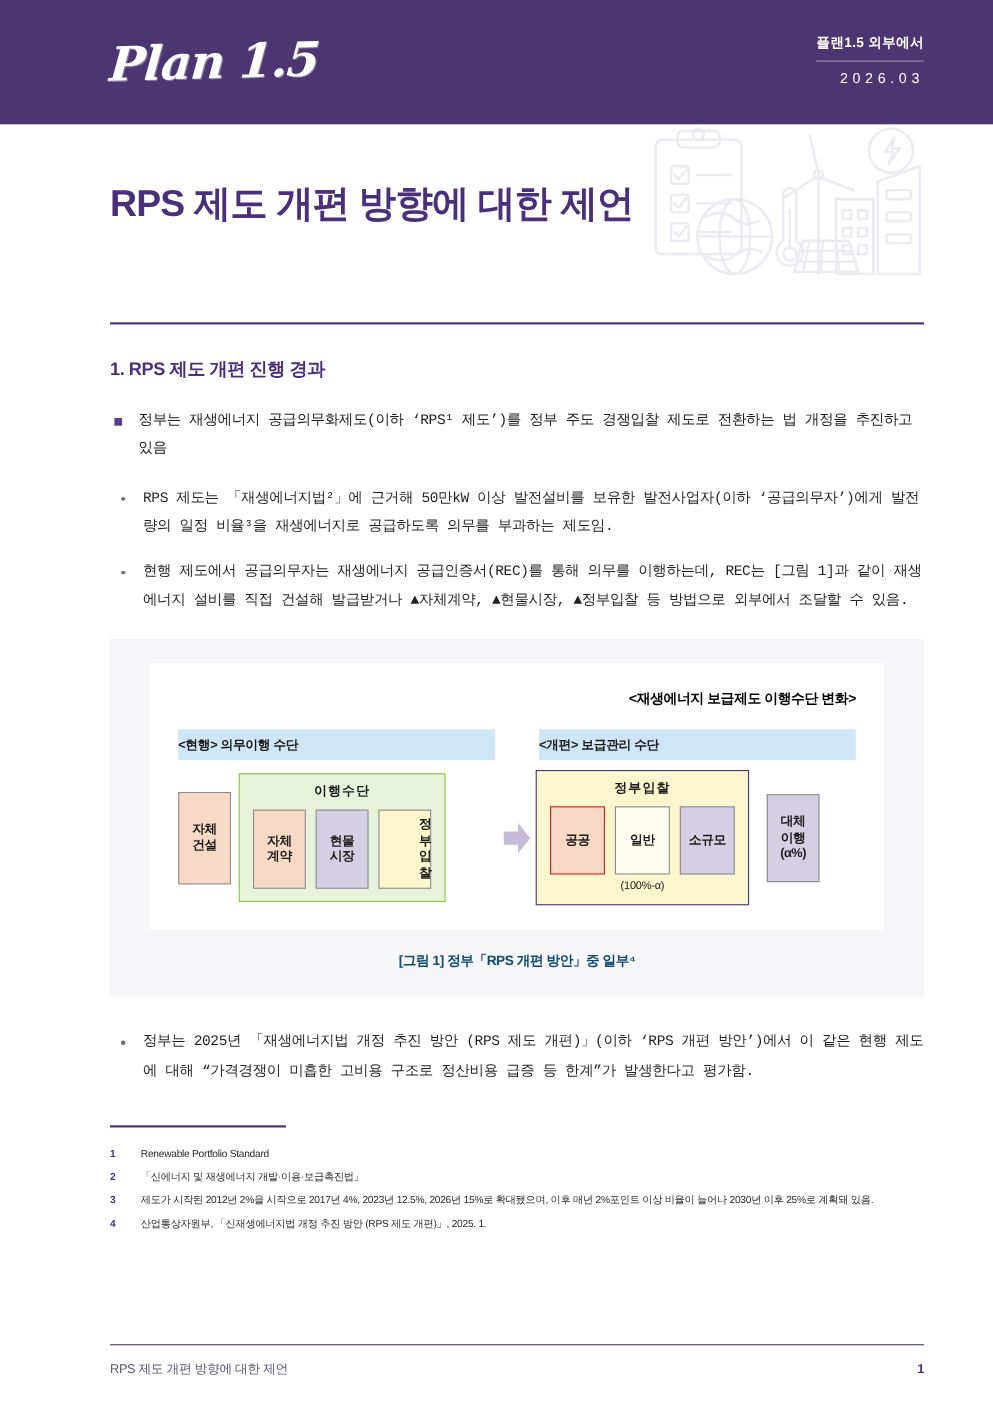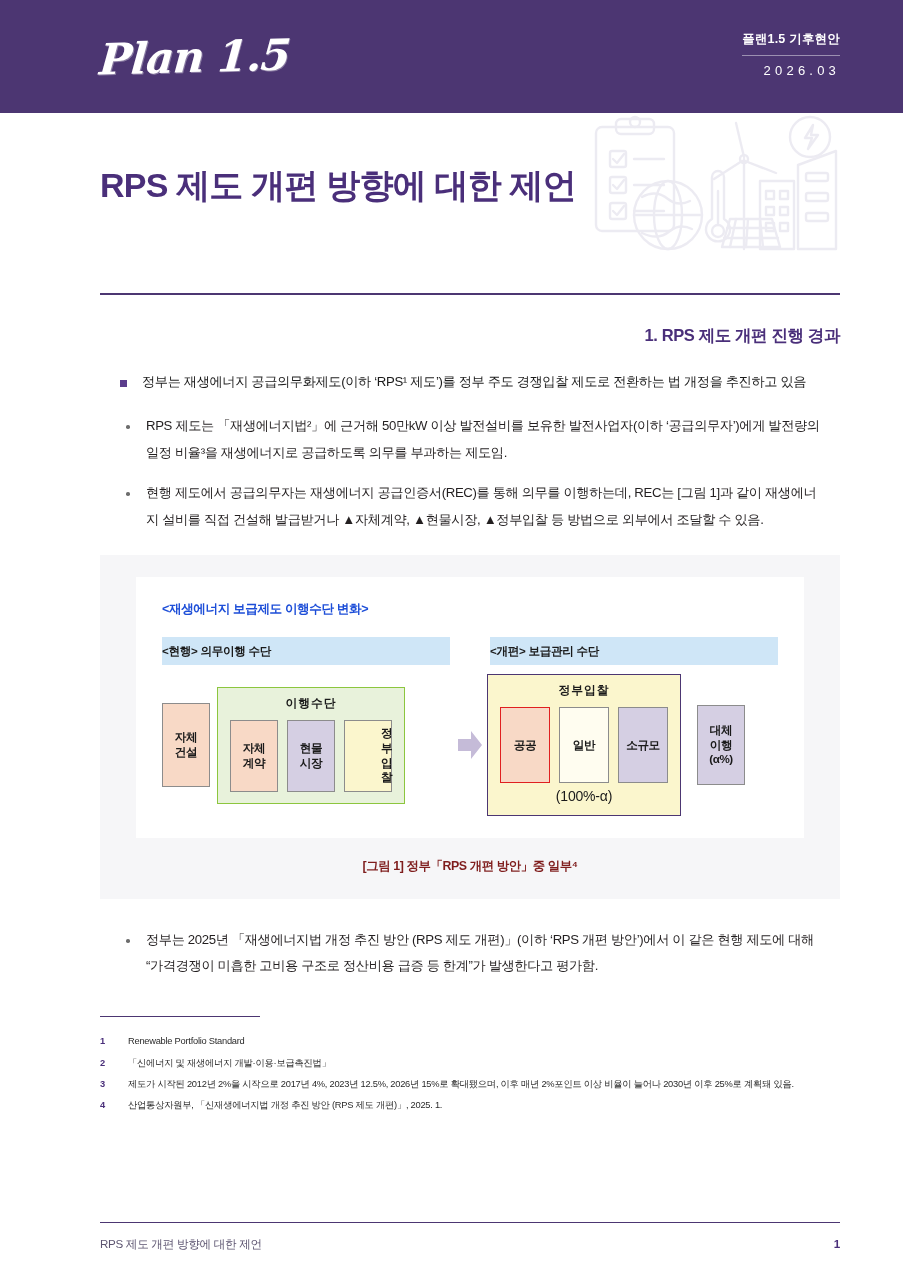--- a/index.html
+++ b/index.html
@@ -109,27 +109,27 @@
   .content {
     margin: 0 63px 0 100px;
     padding-top: 30px;
   }
   .section-heading {
     font-size: 16.5px;
     font-weight: bold;
     color: #4a2f7a;
     letter-spacing: -0.4px;
     margin: 0 0 22px 0;
-    text-align: right;
   }
 
   ul.bullets {
     list-style: none;
-    margin: 16px;
+    margin: 0;
     padding: 0;
+    font-family: Liberation Mono, monospace;
   }
   li.bullet {
     position: relative;
     font-size: 13.2px;
     line-height: 2.0;
     letter-spacing: -0.35px;
     color: #231f20;
     margin-bottom: 14px;
   }
   li.bullet.lead {
@@ -167,24 +167,24 @@
     background: #f6f6f8;
     padding: 22px 36px 24px 36px;
     box-sizing: border-box;
   }
   .figure-inner {
     background: #ffffff;
     padding: 24px 26px 22px 26px;
     box-sizing: border-box;
   }
   .fig-title {
-    text-align: left;
+    text-align: right;
     font-size: 12.6px;
     font-weight: bold;
-    color: #1d4ed8;
+    color: #000000;
     letter-spacing: -0.4px;
     margin-bottom: 19px;
   }
   .fig-headers {
     display: flex;
     gap: 40px;
     margin-bottom: 9px;
   }
   .fig-head {
     flex: 1;
@@ -224,21 +224,21 @@
     border: 1px solid #8c8c8c;
   }
   .cell.peach  { background: #f8d9c6; }
   .cell.lav    { background: #d5cfe3; }
   .cell.yellow { background: #fbf6cd; padding-left: 37px; }
   .cell.white  { background: #fffdf0; }
   .cell.red-border { border: 1.6px solid #e02020; }
 
   .cell-tall { width: 48px; height: 84px; }
   .cell-in   { width: 48px; height: 72px; }
-  .cell-r    { width: 50px; height: 76px; }
+  .cell-r    { width: 50px; height: 62px; }
   .cell-alt  { width: 48px; height: 80px; }
 
   .group {
     box-sizing: border-box;
     padding: 8px 12px 11px 12px;
     display: flex;
     flex-direction: column;
     align-items: center;
   }
   .group-title {
@@ -255,39 +255,39 @@
   }
   .group.green {
     background: #e8f2db;
     border: 1.6px solid #8cc63e;
   }
   .group.purple {
     background: #fbf6cd;
     border: 1.6px solid #4c3672;
   }
   .group-note {
-    font-size: 14px;
+    font-size: 10px;
     color: #1a1a1a;
     margin-top: 5px;
     letter-spacing: -0.2px;
   }
   .arrow {
     flex: 0 0 auto;
     width: 34px;
     display: flex;
     align-items: center;
     justify-content: center;
   }
   .fig-caption {
     text-align: center;
     font-size: 12.4px;
     font-weight: bold;
     letter-spacing: -0.4px;
     margin-top: 20px;
-    color: #7f1d1d;
+    color: #0c4a6e;
   }
 
   
   .footnotes {
     margin: 36px 0 0 0;
   }
   .fn-rule {
     width: 160px;
     height: 1.4px;
     background: #4c3672;
@@ -331,21 +331,21 @@
   .footer-page { font-weight: bold; color: #4a2f7a; }
 </style>
 </head>
 <body>
 
 <div class="page">
 
   <div class="header">
     <div class="logo">Plan 1.5</div>
     <div class="header-right">
-      <div class="header-brand">플랜1.5 기후현안</div>
+      <div class="header-brand">플랜1.5 외부에서</div>
       <div class="header-rule"></div>
       <div class="header-date">2026.03</div>
     </div>
   </div>
 
   <div class="title-block">
     <svg class="watermark" viewBox="0 0 262 140">
       <g fill="none" stroke="#dedbe8" stroke-width="2.4" stroke-linecap="round" stroke-linejoin="round">
 
         <rect x="12" y="12" width="78" height="104" rx="6"></rect>

